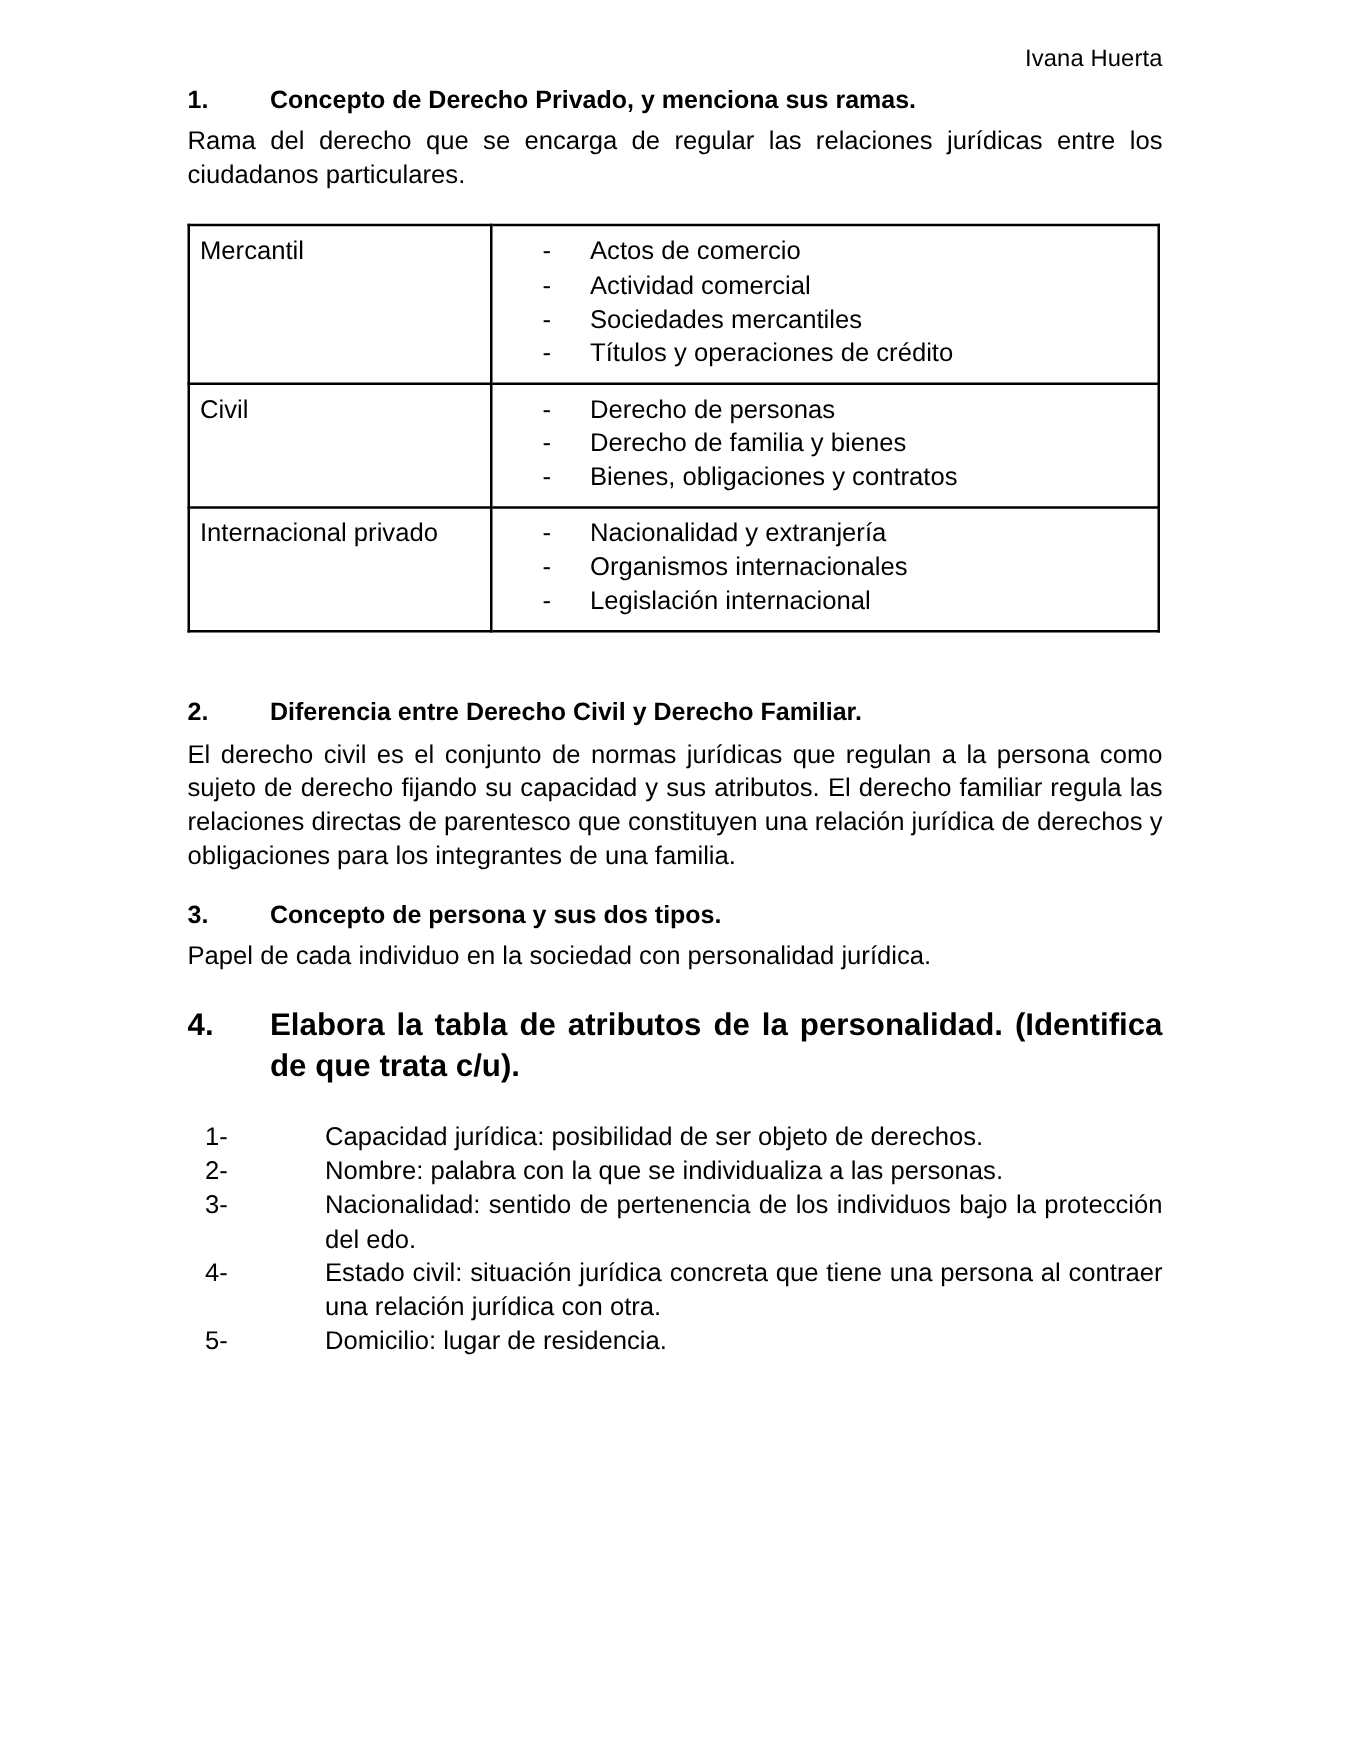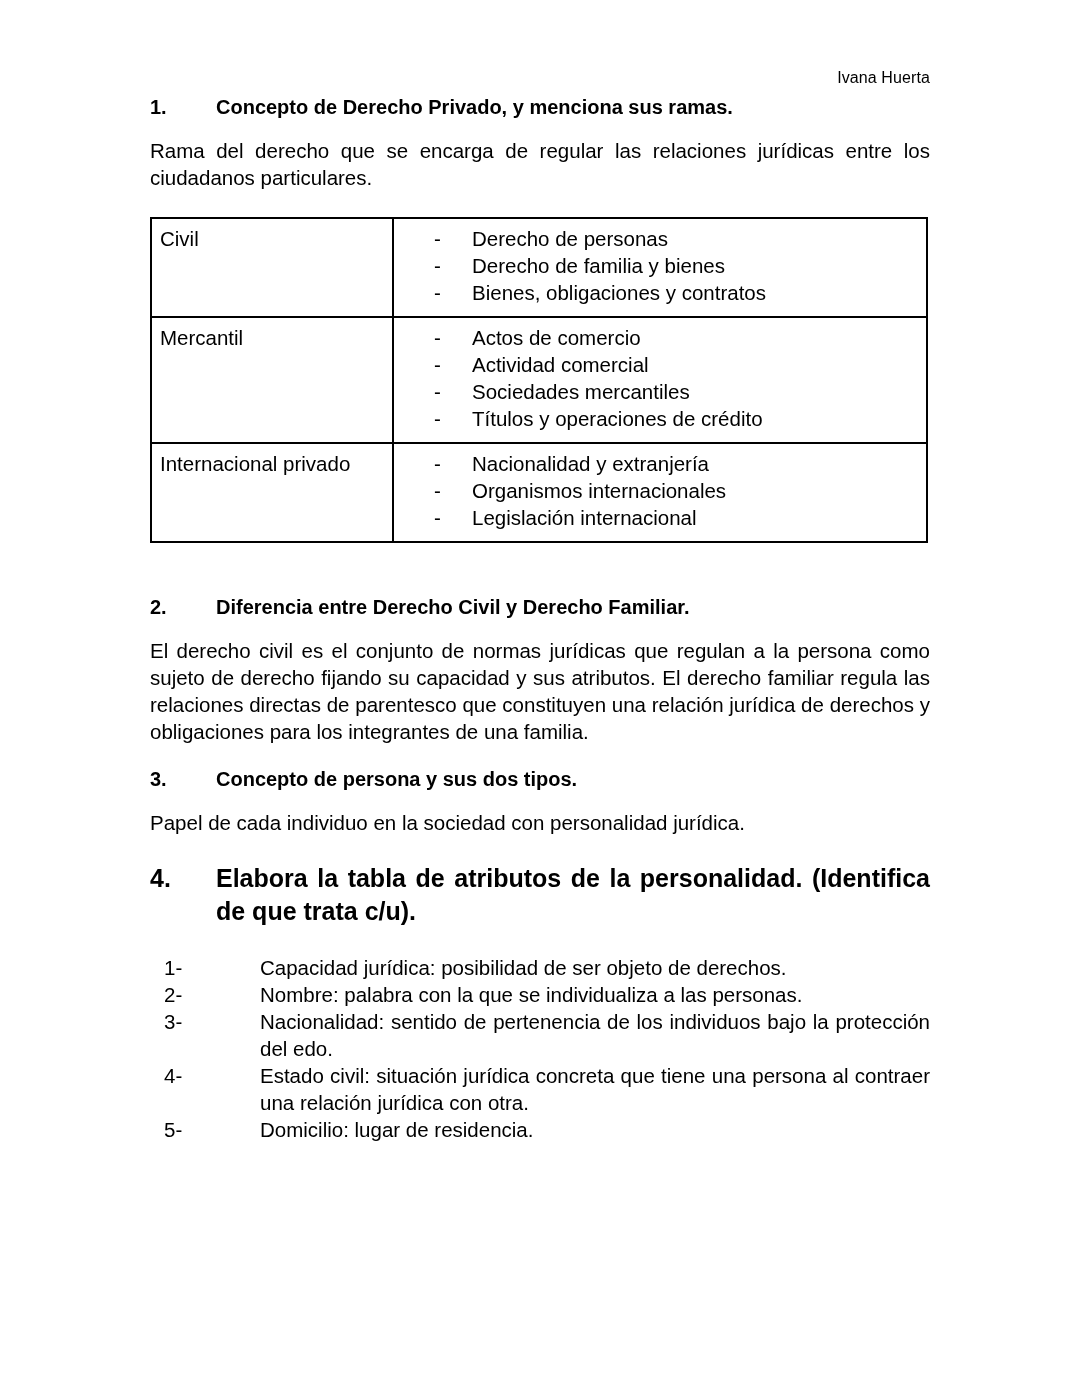--- a/index.html
+++ b/index.html
@@ -23,23 +23,23 @@
     padding: 0;
   }
   .content {
     position: absolute;
     left: 150px;
     top: 0;
     width: 780px;
   }
   .doc-header {
     text-align: right;
-    font-size: 16px;
+    font-size: 19px;
     line-height: 1.2;
-    padding-top: 68px;
+    padding-top: 37px;
     letter-spacing: 0.1px;
   }
   .title-block {
     text-align: center;
     margin-top: 36px;
   }
   .title-main {
     font-size: 25px;
     font-weight: bold;
     line-height: 1.25;
@@ -62,21 +62,21 @@
     margin-left: 33px;
   }
   .q-heading .num {
     display: inline-block;
     width: 33px;
   }
   .body-par {
     font-size: 20.5px;
     line-height: 1.32;
     text-align: justify;
-    margin-top: 16px;
+    margin-top: 6px;
   }
   .gap-sm { height: 14px; }
   .gap-md { height: 26px; }
   .gap-lg { height: 44px; }
 
   
   table.branch-table {
     border-collapse: collapse;
     width: 778px;
     margin-top: 26px;
@@ -165,54 +165,54 @@
 
 
     <div class="q-heading">
       <span class="num">1.</span><span>Concepto de Derecho Privado, y menciona sus ramas.</span>
     </div>
     <div class="body-par">Rama del derecho que se encarga de regular las relaciones jurídicas entre los ciudadanos particulares.</div>
 
     <table class="branch-table">
       <tbody>
         <tr>
-          <td class="col-label">Civil</td>
+          <td class="col-label">Mercantil</td>
           <td class="col-items">
             <div class="dash-row">
               <span class="dash">-</span>
-              <span class="dtext">Derecho de personas</span>
-            </div>
-            <div class="dash-row">
-              <span class="dash">-</span>
-              <span class="dtext">Derecho de familia y bienes</span>
-            </div>
-            <div class="dash-row">
-              <span class="dash">-</span>
-              <span class="dtext">Bienes, obligaciones y contratos</span>
+              <span class="dtext">Actos de comercio</span>
+            </div>
+            <div class="dash-row">
+              <span class="dash">-</span>
+              <span class="dtext">Actividad comercial</span>
+            </div>
+            <div class="dash-row">
+              <span class="dash">-</span>
+              <span class="dtext">Sociedades mercantiles</span>
+            </div>
+            <div class="dash-row">
+              <span class="dash">-</span>
+              <span class="dtext">Títulos y operaciones de crédito</span>
             </div>
           </td>
         </tr>
         <tr>
-          <td class="col-label">Mercantil</td>
+          <td class="col-label">Civil</td>
           <td class="col-items">
             <div class="dash-row">
               <span class="dash">-</span>
-              <span class="dtext">Actos de comercio</span>
-            </div>
-            <div class="dash-row">
-              <span class="dash">-</span>
-              <span class="dtext">Actividad comercial</span>
-            </div>
-            <div class="dash-row">
-              <span class="dash">-</span>
-              <span class="dtext">Sociedades mercantiles</span>
-            </div>
-            <div class="dash-row">
-              <span class="dash">-</span>
-              <span class="dtext">Títulos y operaciones de crédito</span>
+              <span class="dtext">Derecho de personas</span>
+            </div>
+            <div class="dash-row">
+              <span class="dash">-</span>
+              <span class="dtext">Derecho de familia y bienes</span>
+            </div>
+            <div class="dash-row">
+              <span class="dash">-</span>
+              <span class="dtext">Bienes, obligaciones y contratos</span>
             </div>
           </td>
         </tr>
         <tr>
           <td class="col-label">Internacional privado</td>
           <td class="col-items">
             <div class="dash-row">
               <span class="dash">-</span>
               <span class="dtext">Nacionalidad y extranjería</span>
             </div>

